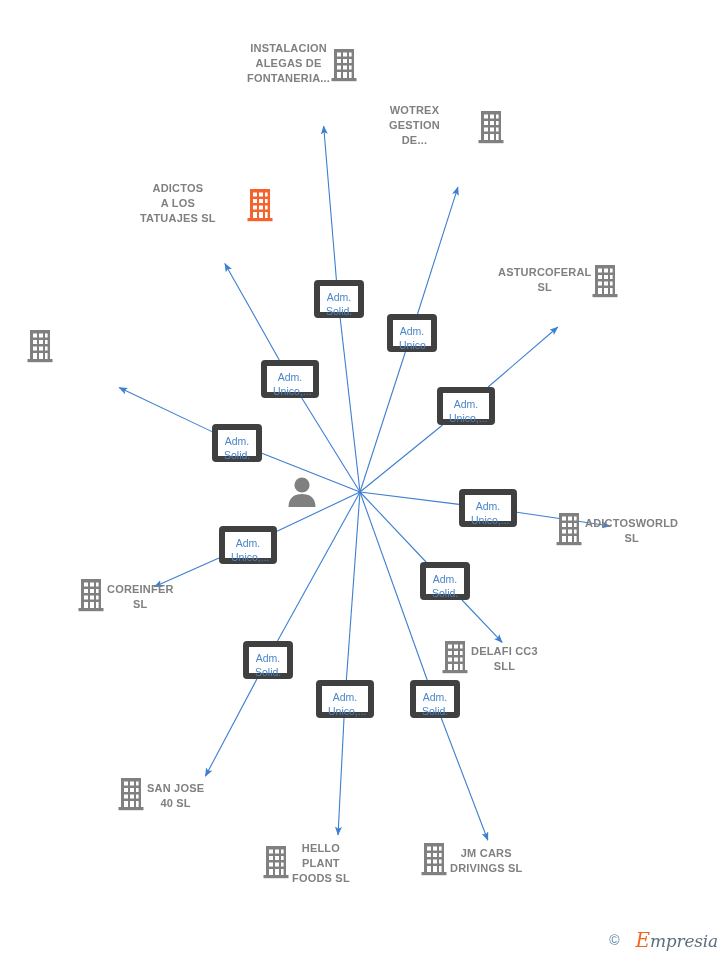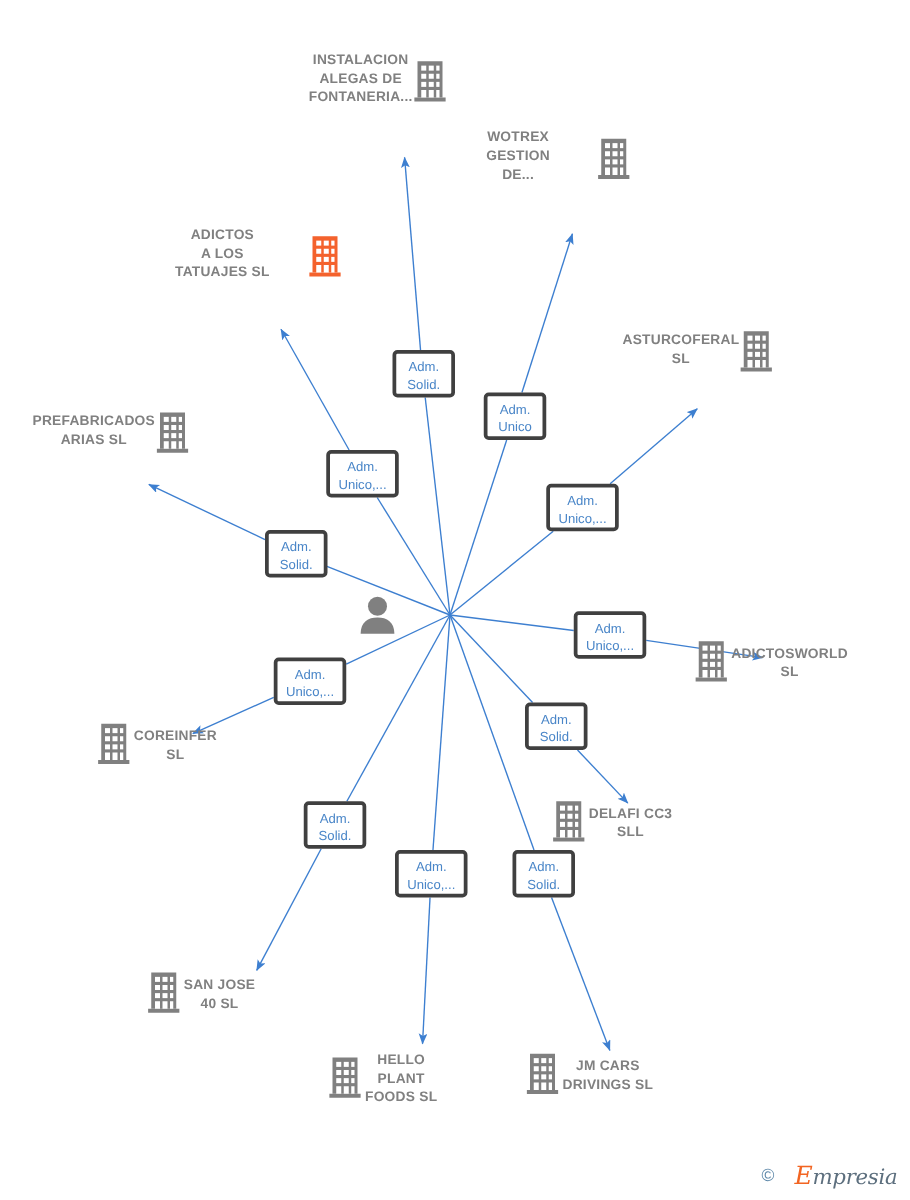--- a/index.html
+++ b/index.html
@@ -56,21 +56,21 @@
     position: relative;
   }
   .node.below .node-label { order: 2; margin-top: 3px; }
   .node.below .node-icon { order: 1; }
   .node.above .node-label { order: 1; margin-bottom: 3px; }
   .node.above .node-icon { order: 2; }
 
   .edge-label {
     position: absolute;
     box-sizing: border-box;
-    border: 3px solid #404040;
+    border: 6px solid #404040;
     border-radius: 4px;
     background: #ffffff;
     color: #4a86c8;
     font-size: 10.5px;
     line-height: 14px;
     text-align: center;
     padding: 4px 6px 5px 6px;
     white-space: pre-line;
     min-width: 50px;
   }
@@ -241,22 +241,20 @@
               <rect x="13" y="11" width="4" height="4"></rect>
               <rect x="19" y="11" width="2.6" height="4"></rect>
               <rect x="7" y="17.5" width="4" height="4"></rect>
               <rect x="13" y="17.5" width="4" height="4"></rect>
               <rect x="19" y="17.5" width="2.6" height="4"></rect>
               <rect x="7" y="24" width="4" height="6"></rect>
               <rect x="13" y="24" width="4" height="6"></rect>
               <rect x="19" y="24" width="2.6" height="6"></rect>
             </g>
           </svg></div>
-        <div class="node-label">PREFABRICADOS
-ARIAS  SL</div>
       </div>
       <div class="node below" style="left: 630px; top: 512px;">
         <div class="node-icon"><svg viewBox="0 0 30 34" width="30" height="34" aria-hidden="true">
             <rect x="4" y="1" width="20" height="29" fill="#808080"></rect>
             <rect x="1.5" y="30" width="25" height="3.2" fill="#808080"></rect>
             <g fill="#ffffff">
               <rect x="7" y="4.5" width="4" height="4"></rect>
               <rect x="13" y="4.5" width="4" height="4"></rect>
               <rect x="19" y="4.5" width="2.6" height="4"></rect>
               <rect x="7" y="11" width="4" height="4"></rect>

